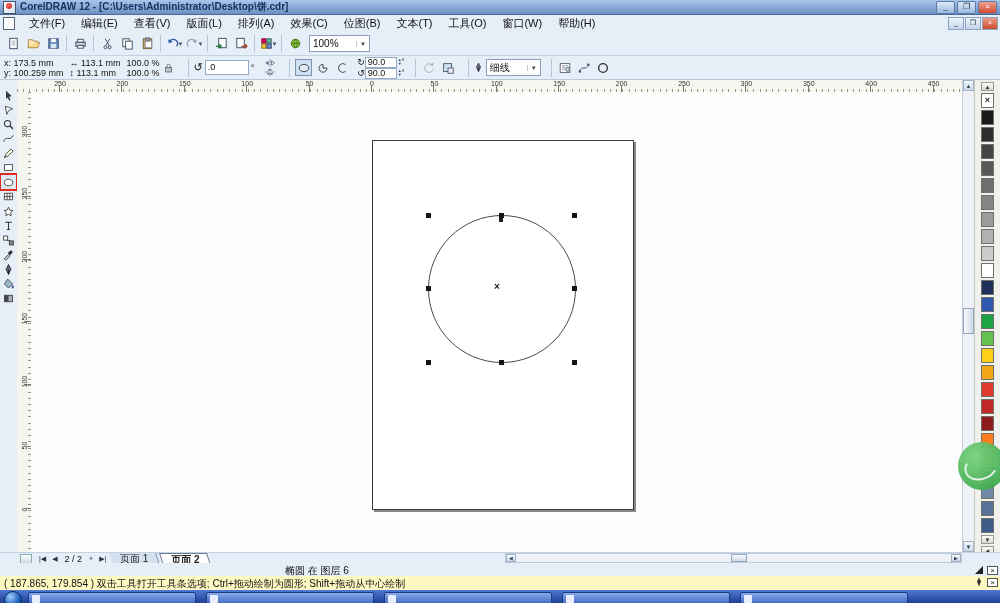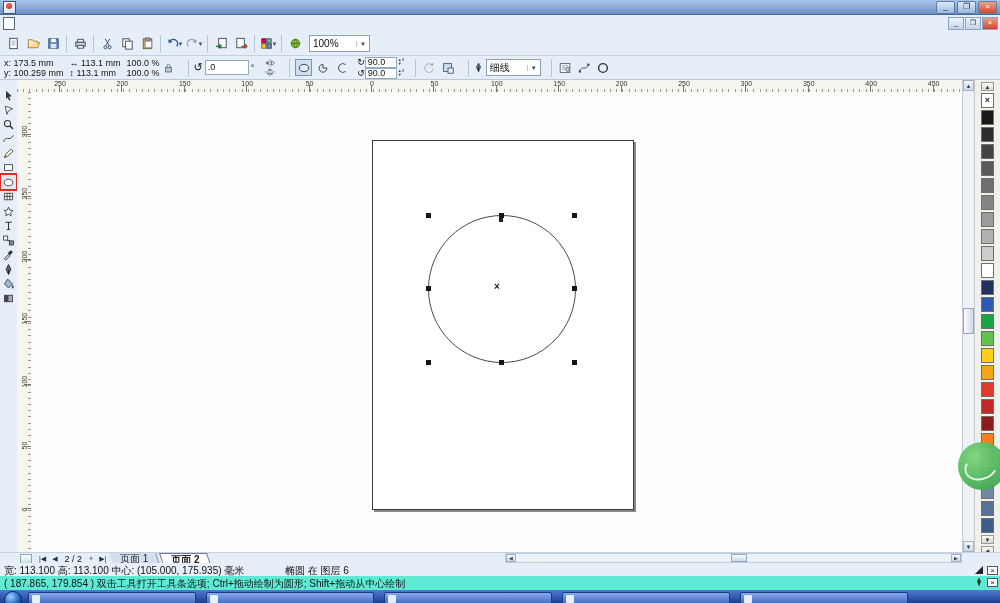--- a/index.html
+++ b/index.html
@@ -106,50 +106,64 @@
   #hscroll{position:absolute;left:505px;width:457px;top:553px;height:10px;background:#eef2f7;
     border:1px solid #c0cbd8;box-sizing:border-box}
   .hsb-btn{position:absolute;top:0;width:10px;height:8px;background:linear-gradient(#f4f8fc,#cdd9e8);
     border:1px solid #9fb2c8;font-size:5px;line-height:7px;text-align:center;color:#345;box-sizing:border-box}
   #hthumb{position:absolute;left:225px;top:0;width:16px;height:8px;background:linear-gradient(#fafcff,#ccd9ea);
     border:1px solid #93a7c0;box-sizing:border-box}
   
   #status1{left:0;right:0;top:563px;height:13px;background:#e6eef8;font-size:10px;color:#111}
   #status1 .s-left{position:absolute;left:4px;top:1px;white-space:nowrap}
   #status1 .s-right{position:absolute;left:285px;top:1px;white-space:nowrap}
-  #status2{left:0;right:0;top:576px;height:14px;background:#5eead4;font-size:10px;color:#111;
+  #status2{left:0;right:0;top:576px;height:14px;background:#fef9c3;font-size:10px;color:#111;
     border-bottom:1px solid #b9c9db}
   #status2 .s-line{position:absolute;left:4px;top:1px;white-space:nowrap}
   #indicators{position:absolute;right:2px;top:564px;width:44px;height:25px}
   .ind-row{display:flex;align-items:center;height:12px;gap:3px;justify-content:flex-end}
   .ind-box{width:11px;height:9px;background:#fff;border:1px solid #555;font-size:8px;line-height:8px;
     text-align:center;color:#222;box-sizing:border-box}
   
   #taskbar{left:0;right:0;top:590px;height:13px;background:linear-gradient(#4f79d6,#1d3f8f);overflow:hidden}
   #start-orb{position:absolute;left:4px;top:1px;width:16px;height:16px;border-radius:50%;
     background:radial-gradient(circle at 35% 30%,#9ed0ff,#1b5cb8 60%,#0c3a80);border:1px solid #0a2c60}
   .task-btn{position:absolute;top:2px;height:14px;width:168px;border-radius:2px;
     background:linear-gradient(#86a9ec,#3c63ba);border:1px solid #1d3a80;box-sizing:border-box}
   .task-btn .tb-ico{position:absolute;left:3px;top:2px;width:8px;height:8px;background:#e8eefc;border-radius:1px}
   svg{display:block}
 </style>
 </head>
 <body>
 
 <div class="abs" id="titlebar">
   <div id="app-icon"></div>
+  <div id="title-text">CorelDRAW 12 - [C:\Users\Administrator\Desktop\饼.cdr]</div>
   <div class="win-btns">
     <div class="win-btn">_</div>
     <div class="win-btn">❐</div>
     <div class="win-btn close">×</div>
   </div>
 </div>
 
 <div class="abs" id="menubar">
   <div id="doc-icon"></div>
+  <div id="menu-items" style="display:flex">
+      <span class="menu-item">文件(F)</span>
+      <span class="menu-item">编辑(E)</span>
+      <span class="menu-item">查看(V)</span>
+      <span class="menu-item">版面(L)</span>
+      <span class="menu-item">排列(A)</span>
+      <span class="menu-item">效果(C)</span>
+      <span class="menu-item">位图(B)</span>
+      <span class="menu-item">文本(T)</span>
+      <span class="menu-item">工具(O)</span>
+      <span class="menu-item">窗口(W)</span>
+      <span class="menu-item">帮助(H)</span>
+    </div>
   <div class="doc-btns">
     <div class="doc-btn">_</div>
     <div class="doc-btn">❐</div>
     <div class="doc-btn close">×</div>
   </div>
 </div>
 
 <div class="abs" id="stdbar">
 
   <div class="tb-btn">
@@ -566,21 +580,20 @@
       <div class="tab active"><span>页面 2</span></div>
     </div>
 </div>
 <div class="abs" id="hscroll">
   <div class="hsb-btn" style="left:0">◀</div>
   <div id="hthumb"></div>
   <div class="hsb-btn" style="right:0">▶</div>
 </div>
 
 <div class="abs" id="status1">
-  <span class="s-left">宽: 113.100  高: 113.100  中心: (105.000, 175.935) 毫米</span>
   <span class="s-right">椭圆 在 图层 6</span>
 </div>
 <div class="abs" id="status2">
   <span class="s-line">( 187.865, 179.854 )    双击工具打开工具条选项; Ctrl+拖动绘制为圆形; Shift+拖动从中心绘制</span>
 </div>
 <div class="abs" id="indicators">
   <div class="ind-row">
     <svg width="10" height="10" viewBox="0 0 10 10">
         <path d="M1 9 L9 1 L9 9 Z" fill="#222"></path>
       </svg>

